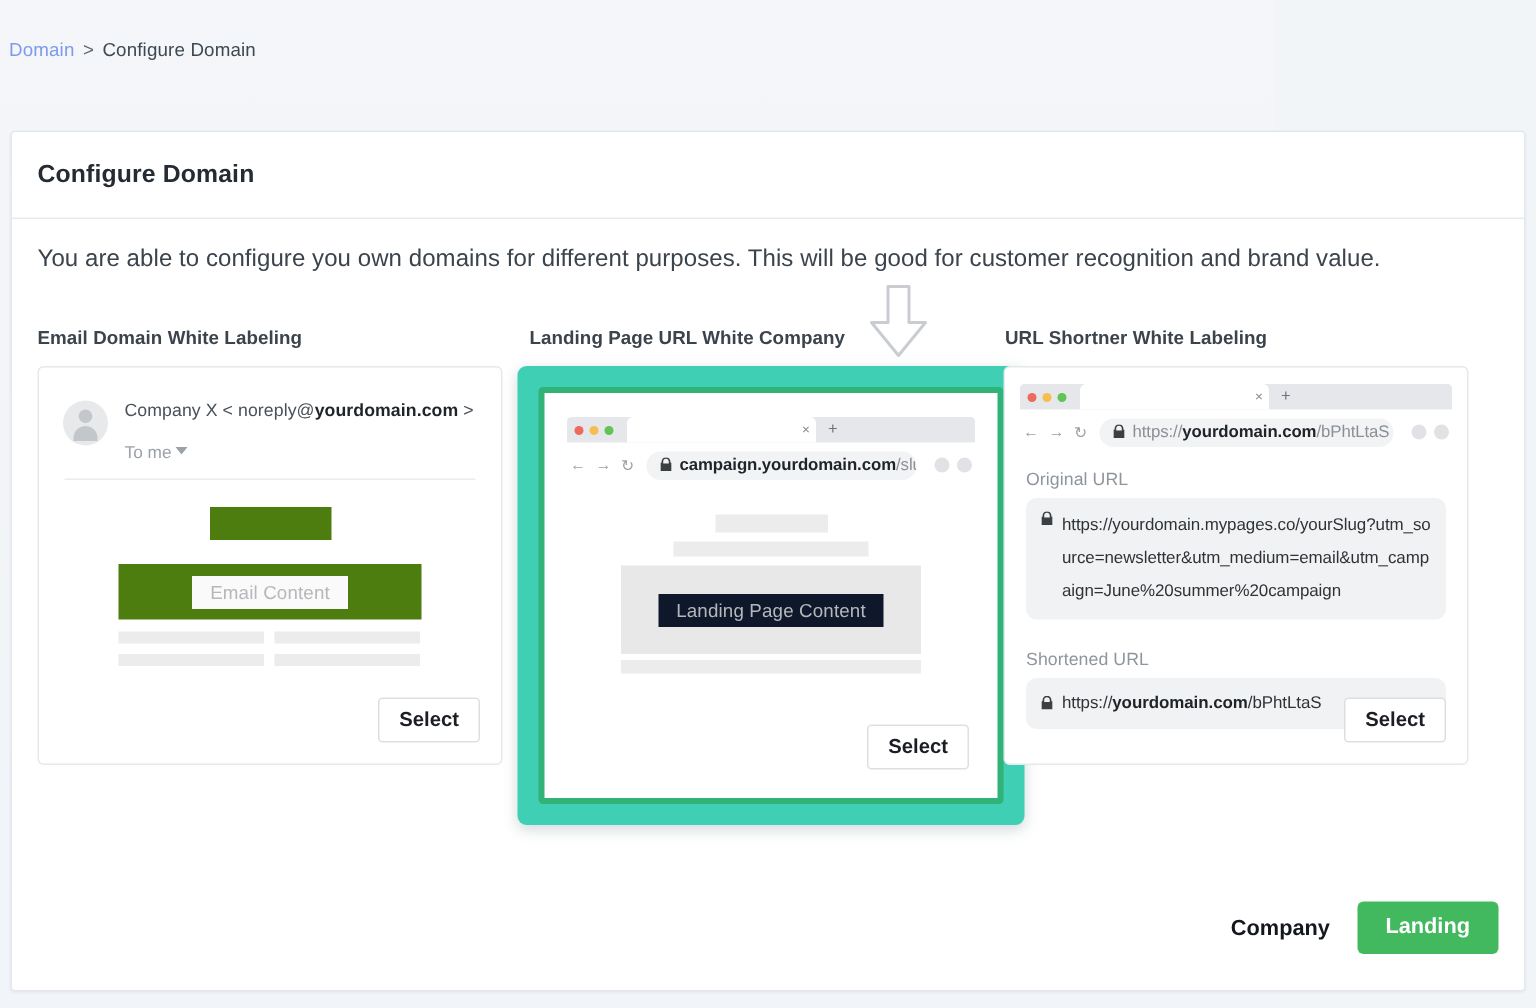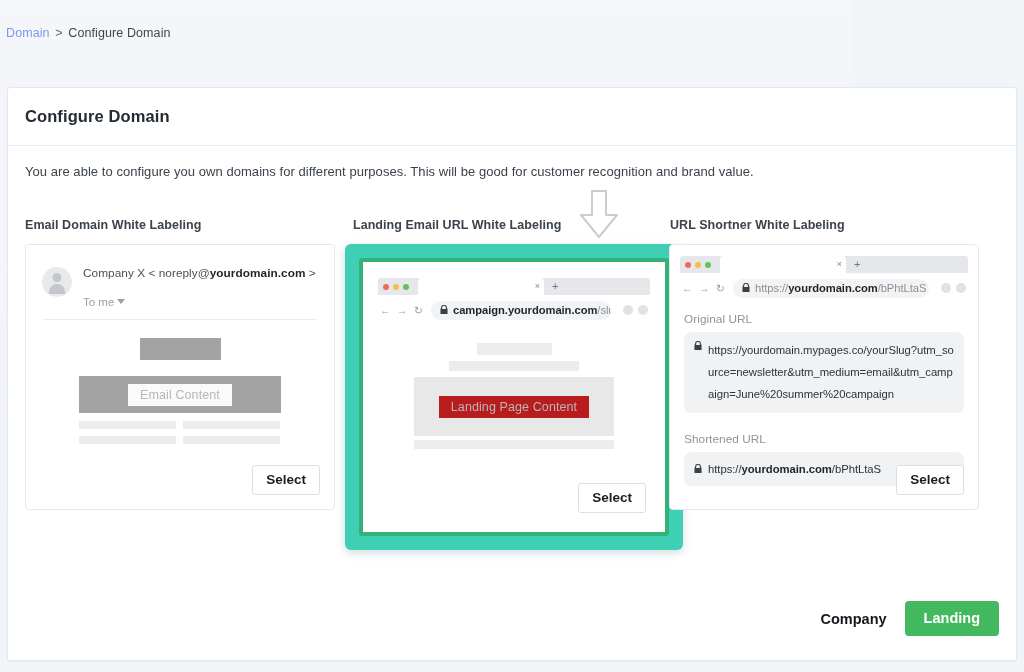--- a/index.html
+++ b/index.html
@@ -57,21 +57,21 @@
     font-size: 16.5px;
     font-weight: bold;
     color: #242b33;
     letter-spacing: .1px;
   }
 
   .panel-desc {
     position: absolute;
     left: 17px;
     top: 76px;
-    font-size: 13px;
+    font-size: 16px;
     color: #3b434c;
     letter-spacing: .05px;
   }
 
   
   .cards {
     position: absolute;
     left: 0;
     top: 130px;
     width: 1010px;
@@ -199,21 +199,21 @@
     border-right: 4px solid transparent;
     border-top: 5px solid #9aa1a9;
     vertical-align: 2px;
   }
   .email-divider {
     margin: 11px 17px 0 17px;
     height: 1px;
     background: #ececec;
   }
 
-  .skel { background: #a3a3a3; }
+  .skel { background: #4d7c0f; }
   .email-body {
     padding: 18px 25px 0 25px;
   }
   .skel-title {
     width: 81px; height: 22px; margin: 0 auto;
   }
   .skel-hero {
     position: relative;
     width: 202px; height: 37px; margin: 16px auto 0 auto;
     display: flex; align-items: center; justify-content: center;
@@ -328,21 +328,21 @@
   .lp-body { padding: 22px 22px 0 22px; }
   .lp-bar1 { width: 75px; height: 12px; margin: 0 auto; background: #ececec; }
   .lp-bar2 { width: 130px; height: 10px; margin: 6px auto 0 auto; background: #ececec; }
   .lp-hero {
     position: relative;
     width: 200px; height: 59px; margin: 6px auto 0 auto;
     background: #e8e8e8;
     display: flex; align-items: center; justify-content: center;
   }
   .lp-hero-label {
-    background: #b91c1c;
+    background: #0f172a;
     color: #b4b8bc;
     font-size: 12.5px;
     padding: 4px 12px;
     letter-spacing: .1px;
   }
   .lp-bar3 { width: 200px; height: 9px; margin: 4px auto 0 auto; background: #ececec; }
 
   
   .short-body { padding: 13px 14px 0 14px; }
   .field-label {
@@ -465,21 +465,21 @@
               <div class="skel-line"></div>
               <div class="skel-line"></div>
             </div>
           </div>
 
           <button class="select-btn">Select</button>
         </div>
       </div>
 
       <div class="col col-2">
-        <div class="col-label">Landing Email URL White Labeling</div>
+        <div class="col-label">Landing Page URL White Company</div>
 
         <div class="arrow-marker">
           <svg width="46" height="52" viewBox="0 0 46 52">
             <path d="M16 2 L30 2 L30 26 L41 26 L23 48 L5 26 L16 26 Z" fill="#ffffff" stroke="#c9ccd0" stroke-width="2" stroke-linejoin="round"></path>
           </svg>
         </div>
 
         <div class="highlight-wrap">
           <div class="highlight-inner">
             <div class="card">

